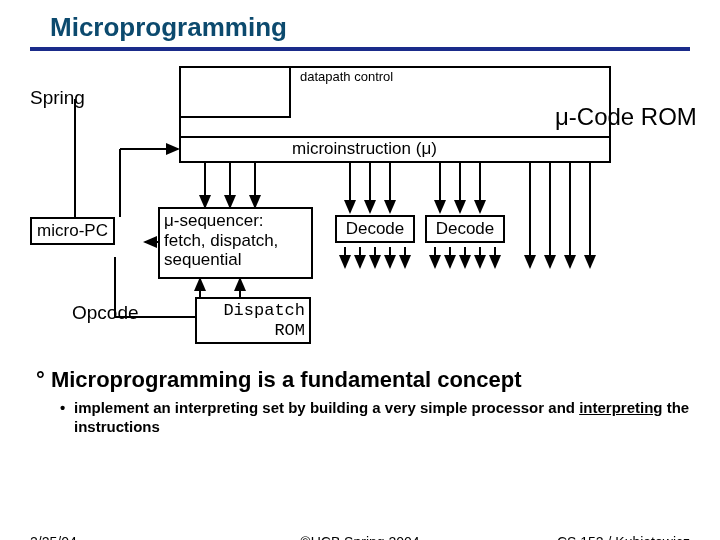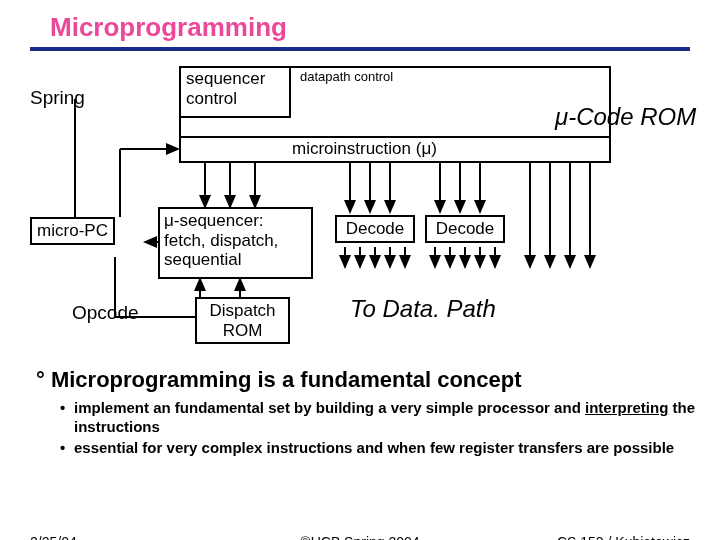--- a/index.html
+++ b/index.html
@@ -7,21 +7,21 @@
     width: 720px;
     height: 540px;
     font-family: Arial, Helvetica, sans-serif;
     background: #fff;
     position: relative;
     overflow: hidden;
   }
   .title {
     font-size: 26px;
     font-weight: bold;
-    color: #ec4899;
+    color: #0c4a6e;
     padding: 12px 0 4px 50px;
   }
   .title-underline {
     height: 4px;
     background: #1a2b8a;
     margin: 0 30px 0 30px;
   }
   .diagram {
     position: relative;
     height: 310px;
@@ -36,21 +36,20 @@
     text-align: left;
     padding: 2px 4px;
   }
   .label {
     position: absolute;
     font-size: 19px;
     color: #000;
   }
   .big-label {
     font-size: 24px;
-    font-style: italic;
   }
   svg.wires {
     position: absolute;
     top: 0; left: 0;
     width: 720px;
     height: 310px;
     pointer-events: none;
   }
   .bullets {
     padding: 0 20px 0 60px;
@@ -150,46 +149,43 @@
 
     <line x1="115" y1="200" x2="115" y2="260" stroke="#000" stroke-width="2"></line>
     <line x1="115" y1="260" x2="200" y2="260" stroke="#000" stroke-width="2"></line>
     <line x1="200" y1="260" x2="200" y2="222" stroke="#000" stroke-width="2" marker-end="url(#arr)"></line>
 
     <line x1="240" y1="240" x2="240" y2="222" stroke="#000" stroke-width="2" marker-end="url(#arr)"></line>
   </svg>
 
   <div class="label" style="left:30px; top:30px;">Spring</div>
 
-  <div class="label" style="left:186px; top:12px; width:100px; font-size:17px;">sequencer control</div>
   <div class="label" style="left:300px; top:12px; font-size:13px;">datapath control</div>
   <div class="label big-label" style="left:555px; top:46px;"><span>μ</span><span>-Code ROM</span></div>
   <div class="label" style="left:292px; top:82px; font-size:17px;"><span>microinstruction (</span><span>μ</span><span>)</span></div>
 
   <div class="box" style="left:158px; top:150px; width:155px; height:72px;">
     <span>μ</span><span>-sequencer:</span><br>
     <span>fetch, dispatch, sequential</span>
   </div>
 
   <div class="box" style="left:30px; top:160px; width:85px; text-align:center;">micro-PC</div>
 
   <div class="box" style="left:335px; top:158px; width:80px; text-align:center;">Decode</div>
   <div class="box" style="left:425px; top:158px; width:80px; text-align:center;">Decode</div>
 
   <div class="label" style="left:30px; top:245px;margin-left:42px;">Opcode</div>
-  <div class="box" style="left:195px; top:240px; width:95px; text-align:center;">Dispatch ROM</div>
+  <div class="box" style="left:195px; top:240px; width:116px; text-align:right;font-family:Liberation Mono, monospace;">Dispatch ROM</div>
 
-  <div class="label big-label" style="left:350px; top:238px;">To Data. Path</div>
 </div>
 
 <div class="bullets">
   <div class="headline">° <span>Microprogramming is a fundamental concept</span></div>
   <ul>
-    <li><span>implement an fundamental set by building a very simple processor and </span><span class="underline">interpreting</span><span> the instructions</span></li>
-    <li><span>essential for very complex instructions and when few register transfers are possible</span></li>
+    <li><span>implement an interpreting set by building a very simple processor and </span><span class="underline">interpreting</span><span> the instructions</span></li>
   </ul>
 </div>
 
 <div class="footer">
   <span class="left">2/25/04</span>
   <span class="mid">©UCB Spring 2004</span>
   <span class="right"><span>CS 152 / Kubiatowicz</span><br></span>
 </div>
 
 </body></html>

